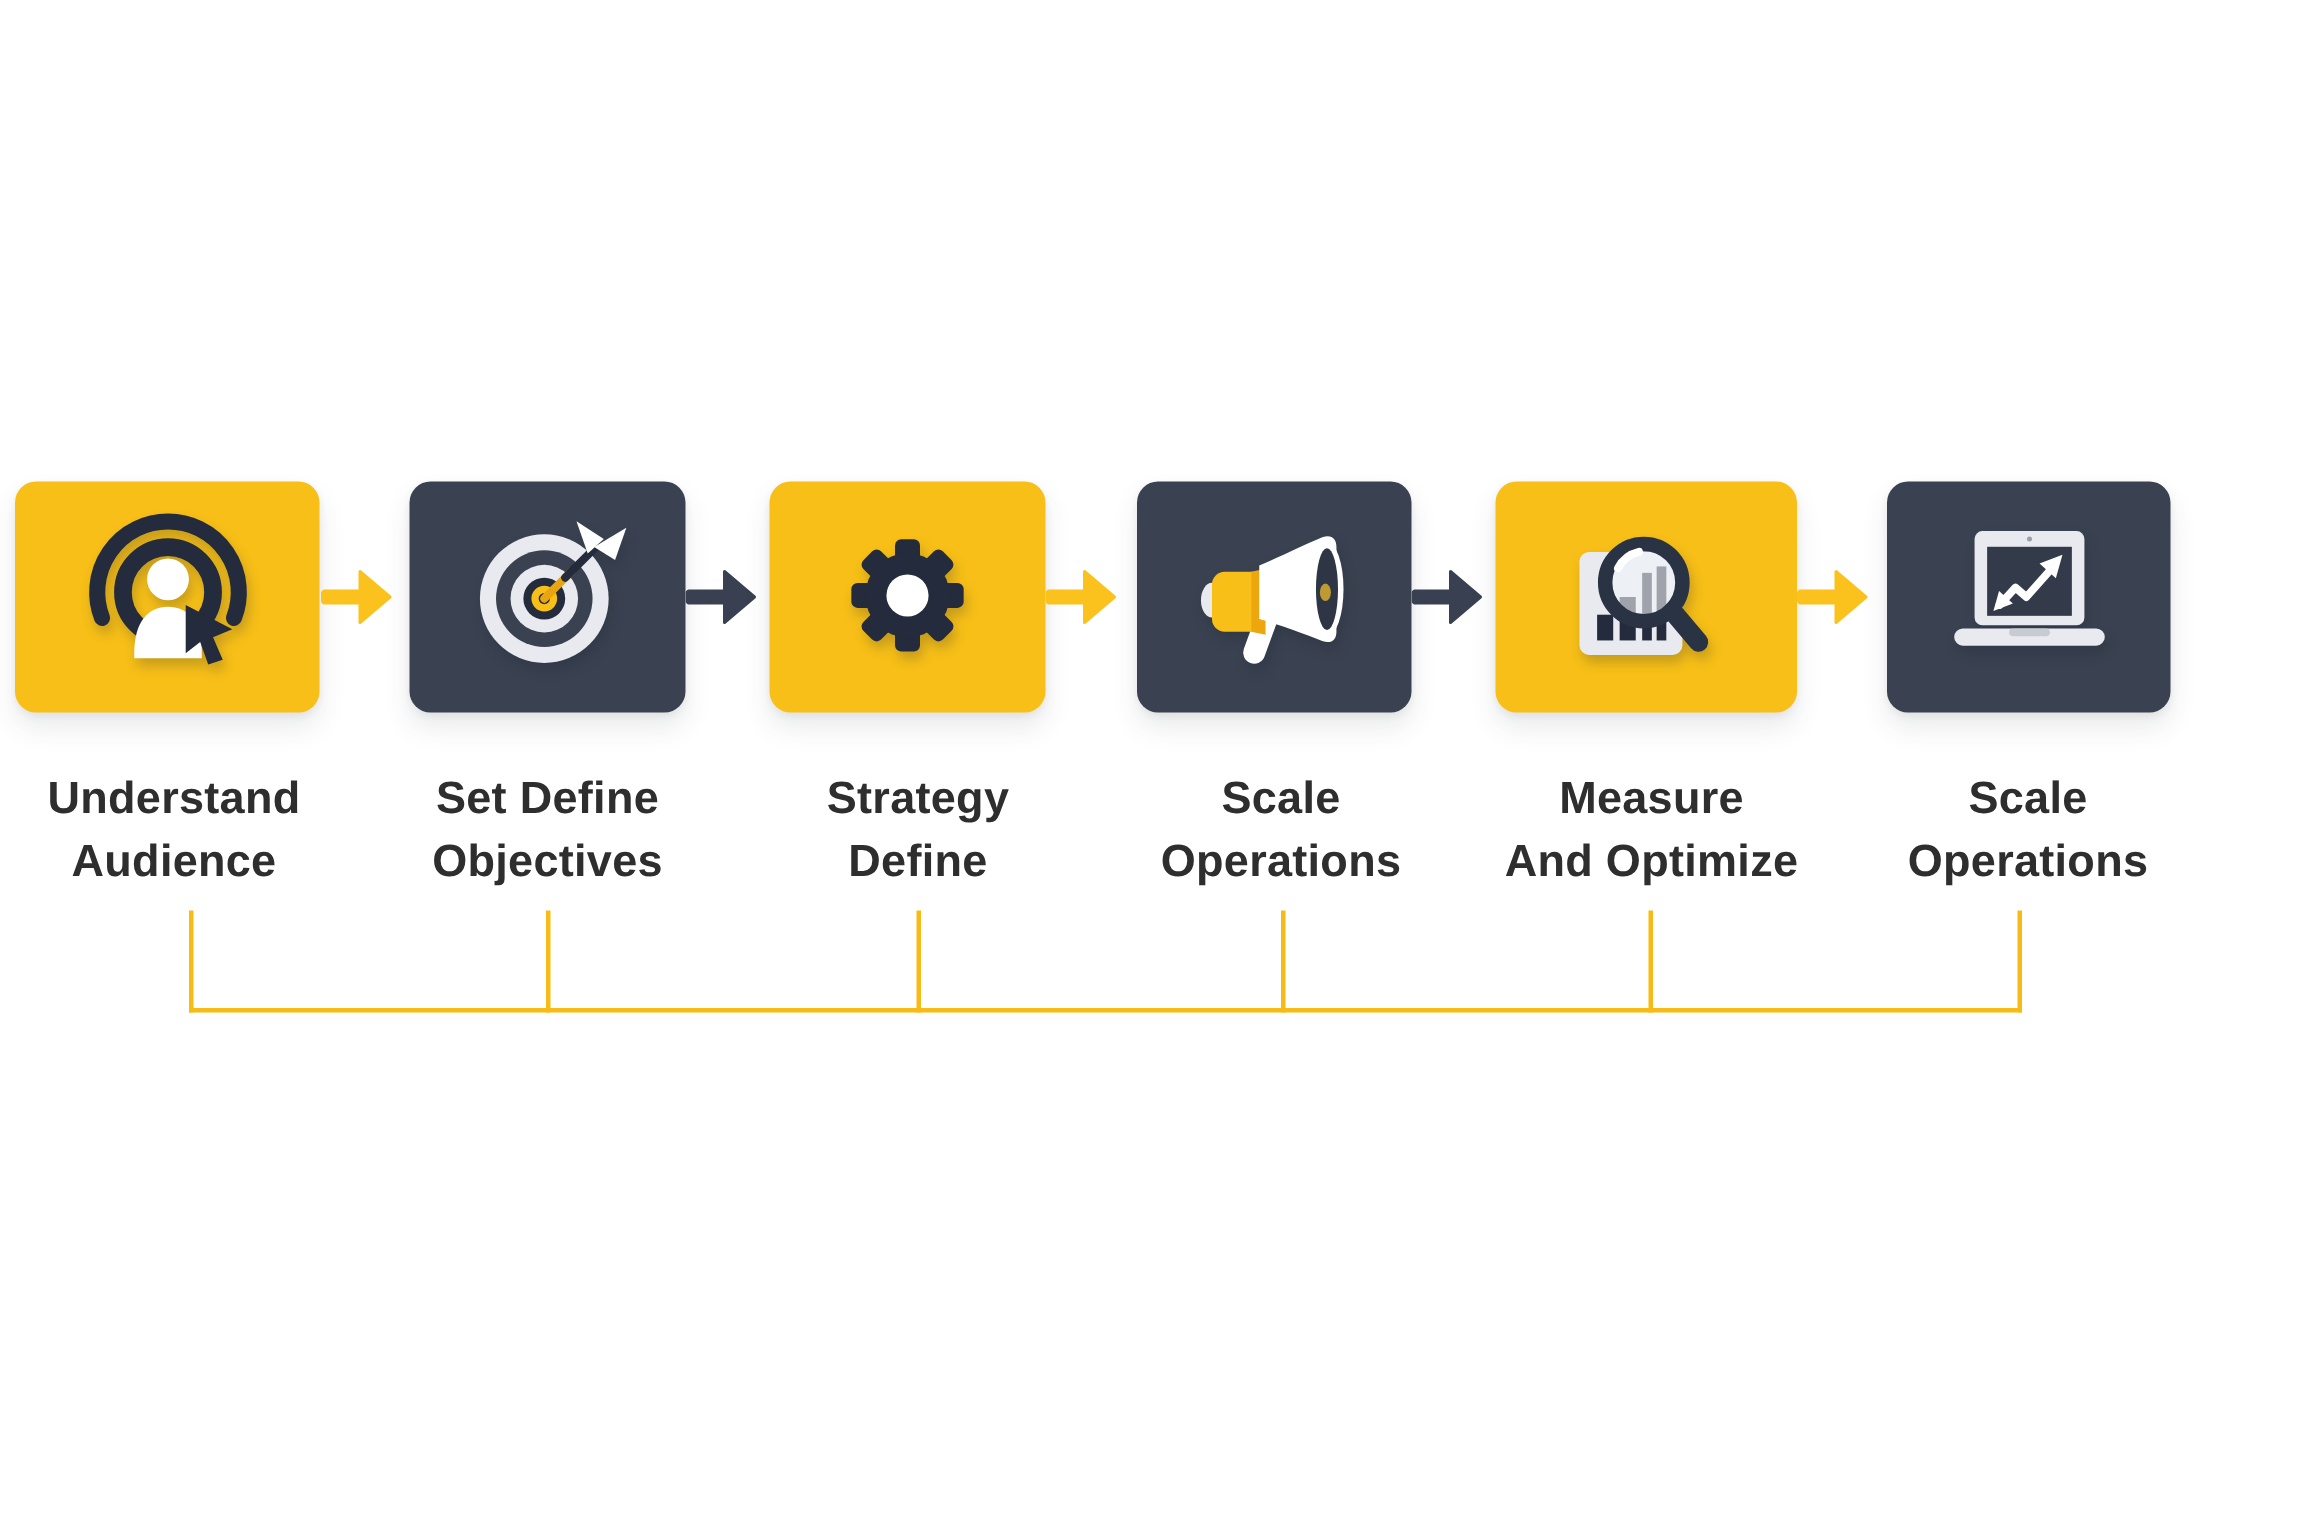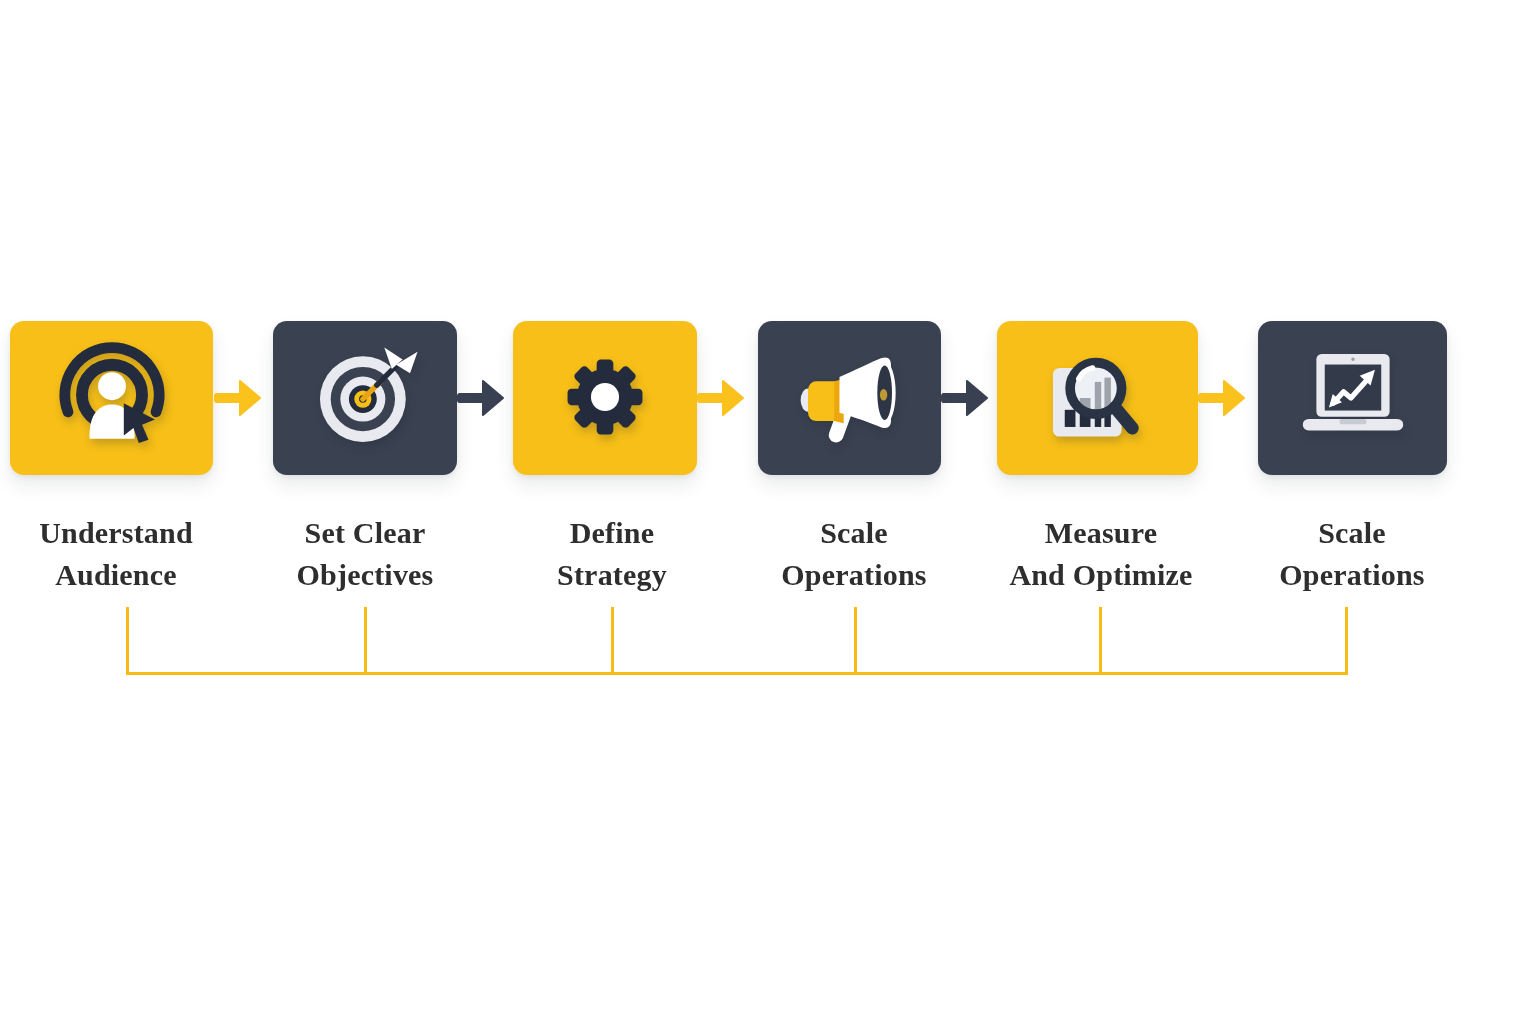--- a/index.html
+++ b/index.html
@@ -1,18 +1,18 @@
 <!DOCTYPE html>
 <html style="--box-yellow: #F7BF17; --box-dark: #3A4150; --arrow-yellow: #FBC21E; --arrow-dark: #394051; --icon-dark: #232B3C; --icon-light: #E8EAEF; --label-text: #2E2E2E; --bracket-line: #F8BB16;"><head>
 <meta charset="utf-8">
 <style>
   html,body{margin:0;padding:0;background:#fff;}
   .canvas{
     position:relative;width:1536px;height:1024px;background:#fff;overflow:hidden;
-    font-family:Liberation Serif, serif;
+    font-family:Liberation Sans, sans-serif;
   }
   .box{
     position:absolute;top:321px;height:154px;border-radius:14px;
     display:flex;align-items:center;justify-content:center;
     box-shadow:0 10px 18px rgba(50,55,70,0.10),0 2px 5px rgba(50,55,70,0.07);
   }
   .box.yellow{background:var(--box-yellow);}
   .box.dark{background:var(--box-dark);}
   .s1{left:10px;width:203px;}
   .s2{left:273px;width:184px;}
@@ -149,26 +149,26 @@
       <rect class="ic-light" x="17" y="70" width="96" height="11" rx="5.5"></rect>
       <rect x="52" y="70" width="26" height="5" rx="2.5" fill="#C7CBD2"></rect>
     </svg>
   </div>
 
   <div class="step-label l1">
     <div>Understand</div>
     <div>Audience</div>
   </div>
   <div class="step-label l2">
-    <div>Set Clear</div>
+    <div>Set Define</div>
     <div>Objectives</div>
   </div>
   <div class="step-label l3">
+    <div>Strategy</div>
     <div>Define</div>
-    <div>Strategy</div>
   </div>
   <div class="step-label l4">
     <div>Scale</div>
     <div>Operations</div>
   </div>
   <div class="step-label l6">
     <div>Scale</div>
     <div>Operations</div>
   </div>
   <div class="step-label l5">

